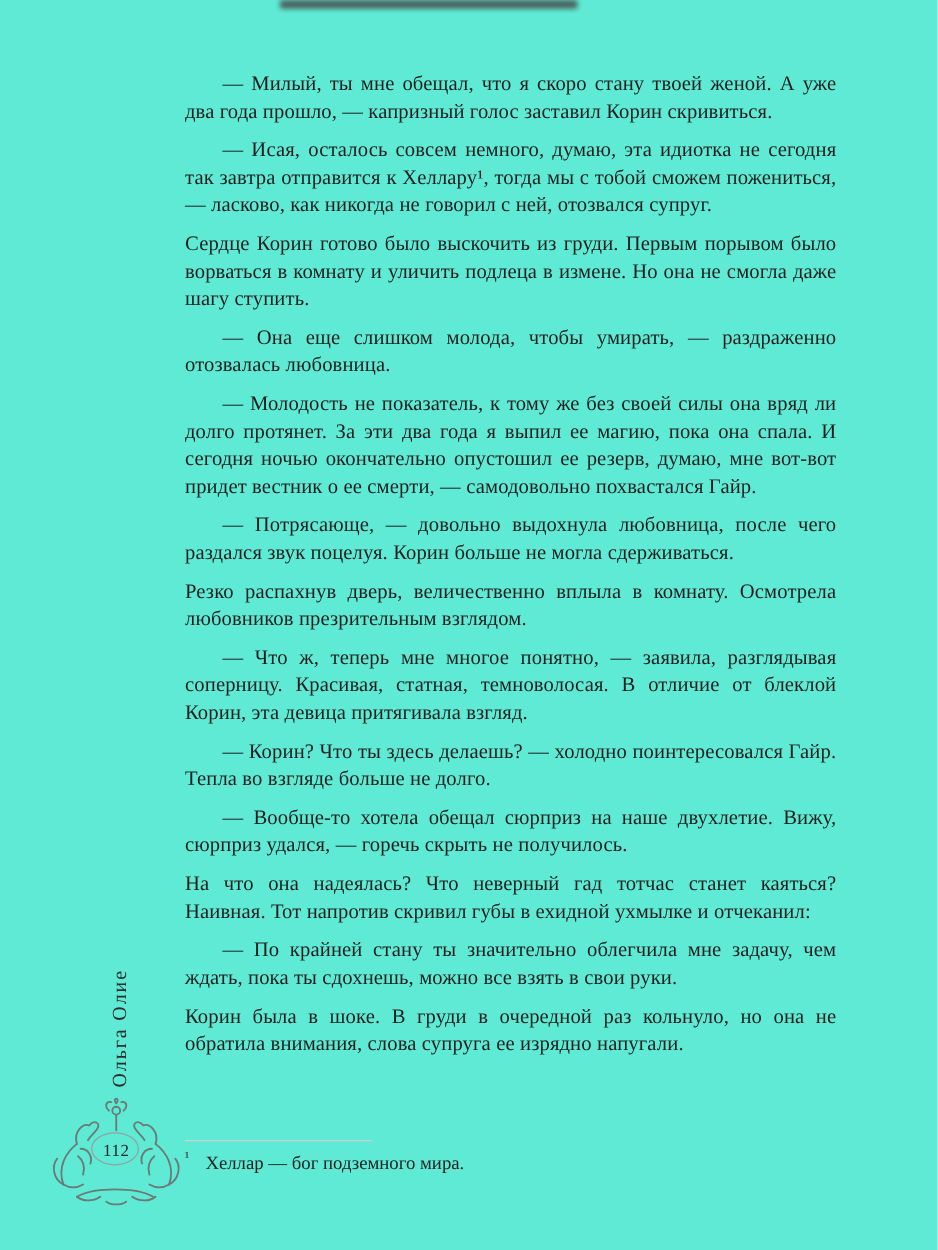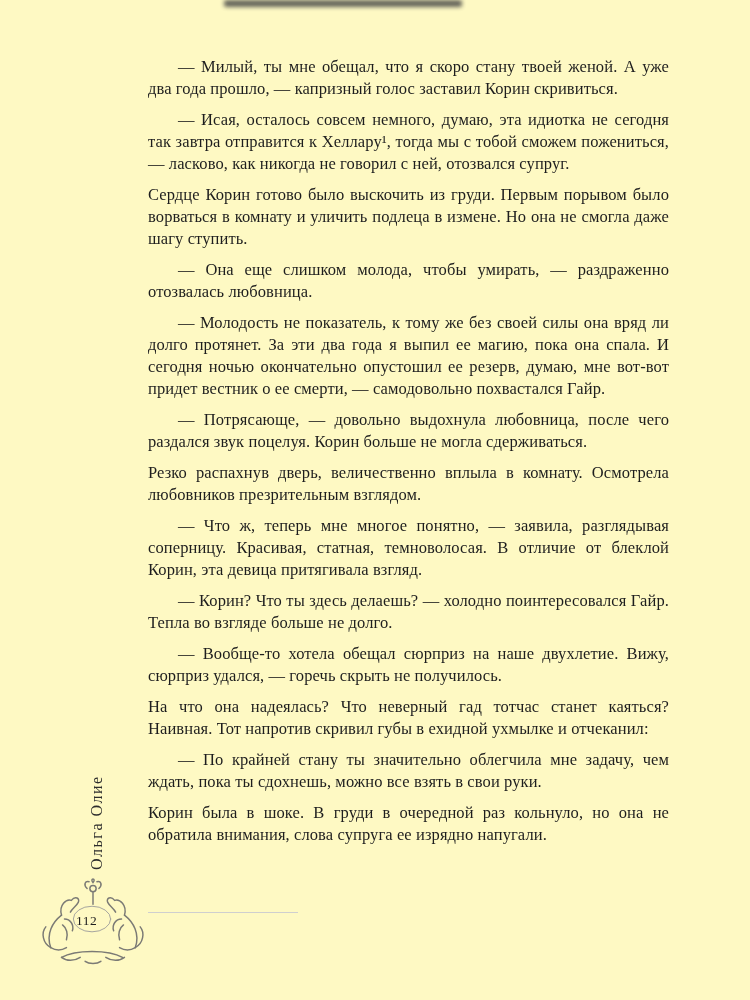--- a/index.html
+++ b/index.html
@@ -3,21 +3,21 @@
 <meta charset="utf-8">
 <style>
   html,body{margin:0;padding:0;}
   body{
     width:750px;height:1000px;
     background:#ffffff;
     font-family:"Liberation Serif","DejaVu Serif",serif;
     color:#1e1e1e;
     overflow:hidden;
   }
-  .page{position:relative;width:750px;height:1000px;background:#fef9c3;}
+  .page{position:relative;width:750px;height:1000px;background:#5eead4;}
 
   
   .top-crop{
     position:absolute;left:224px;top:0;width:238px;height:7px;
     background:#4a4a48;filter:blur(2px);border-radius:2px;opacity:.85;
   }
 
   
   .text-block{
     position:absolute;left:148px;top:56px;width:521px;
@@ -49,21 +49,21 @@
     transform:rotate(-90deg);transform-origin:left top;
     white-space:nowrap;
     font-size:16px;letter-spacing:1.5px;color:#2c2c2c;
   }
 
   
   .emblem{position:absolute;left:34px;top:874px;width:118px;height:94px;}
   .emblem svg{width:100%;height:100%;}
   .page-number{
     position:absolute;left:76px;top:913px;width:34px;
-    text-align:left;font-size:13.5px;color:#1f1f1f;letter-spacing:.5px;
+    text-align:center;font-size:13.5px;color:#1f1f1f;letter-spacing:.5px;
   }
 </style>
 </head>
 <body>
 
 <div class="page">
 
   <div class="top-crop"></div>
 
   <div class="text-block">
@@ -76,20 +76,23 @@
     <p class="narrative">Резко распахнув дверь, величественно вплыла в комнату. Осмотрела любовников презрительным взглядом.</p>
     <p class="dialog">— Что ж, теперь мне многое понятно, — заявила, разглядывая соперницу. Красивая, статная, темноволосая. В отличие от блеклой Корин, эта девица притягивала взгляд.</p>
     <p class="dialog">— Корин? Что ты здесь делаешь? — холодно поинтересовался Гайр. Тепла во взгляде больше не долго.</p>
     <p class="dialog">— Вообще-то хотела обещал сюрприз на наше двухлетие. Вижу, сюрприз удался, — горечь скрыть не получилось.</p>
     <p class="narrative">На что она надеялась? Что неверный гад тотчас станет каяться? Наивная. Тот напротив скривил губы в ехидной ухмылке и отчеканил:</p>
     <p class="dialog">— По крайней стану ты значительно облегчила мне задачу, чем ждать, пока ты сдохнешь, можно все взять в свои руки.</p>
     <p class="narrative">Корин была в шоке. В груди в очередной раз кольнуло, но она не обратила внимания, слова супруга ее изрядно напугали.</p>
   </div>
 
   <div class="footnote-sep"></div>
+  <div class="footnote">
+    <span class="fn-marker">¹</span><span>Хеллар — бог подземного мира.</span>
+  </div>
 
   <div class="author-vertical">Ольга Олие</div>
 
   <div class="emblem">
     <svg viewBox="0 0 120 94" fill="none" xmlns="http://www.w3.org/2000/svg">
       <g stroke="#6d6d6d" stroke-width="1.5" stroke-linecap="round" fill="none" opacity="0.9">
 
         <circle cx="60" cy="14" r="3.2"></circle>
         <path d="M60,8 C56,3 64,3 60,8"></path>
         <path d="M54,14 C50,10 52,6 56,7"></path>

